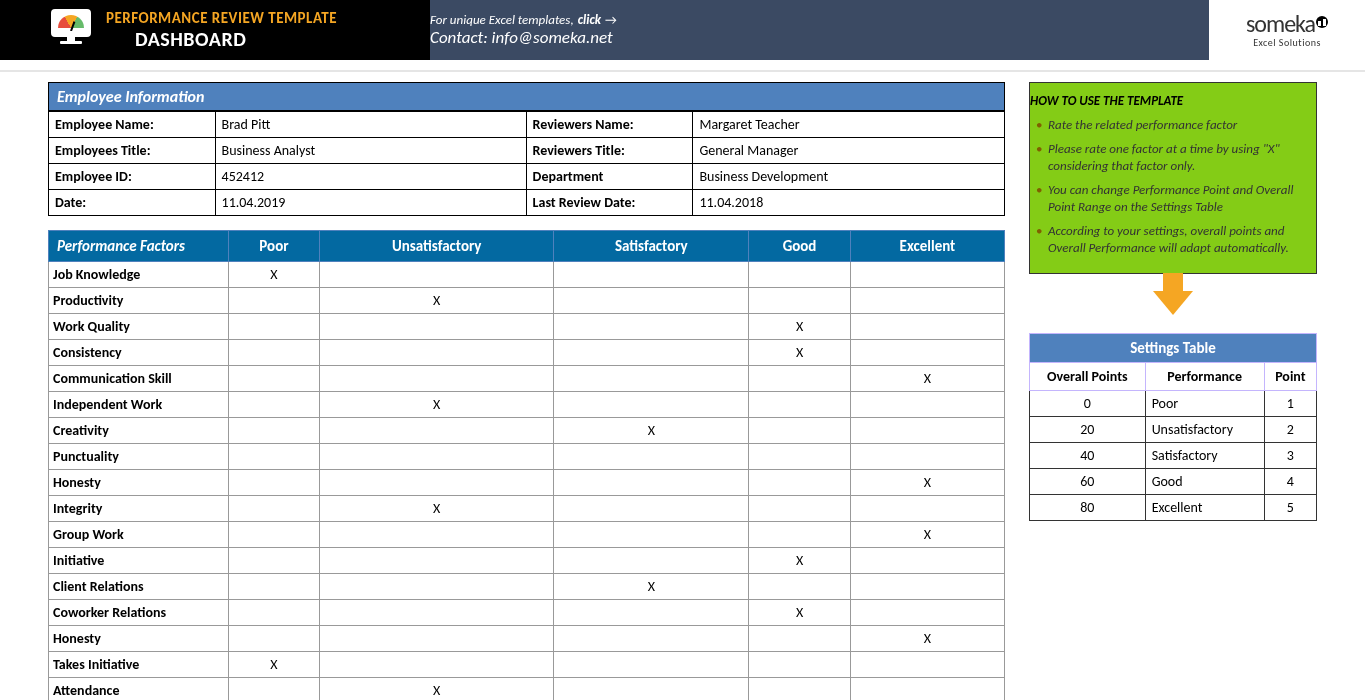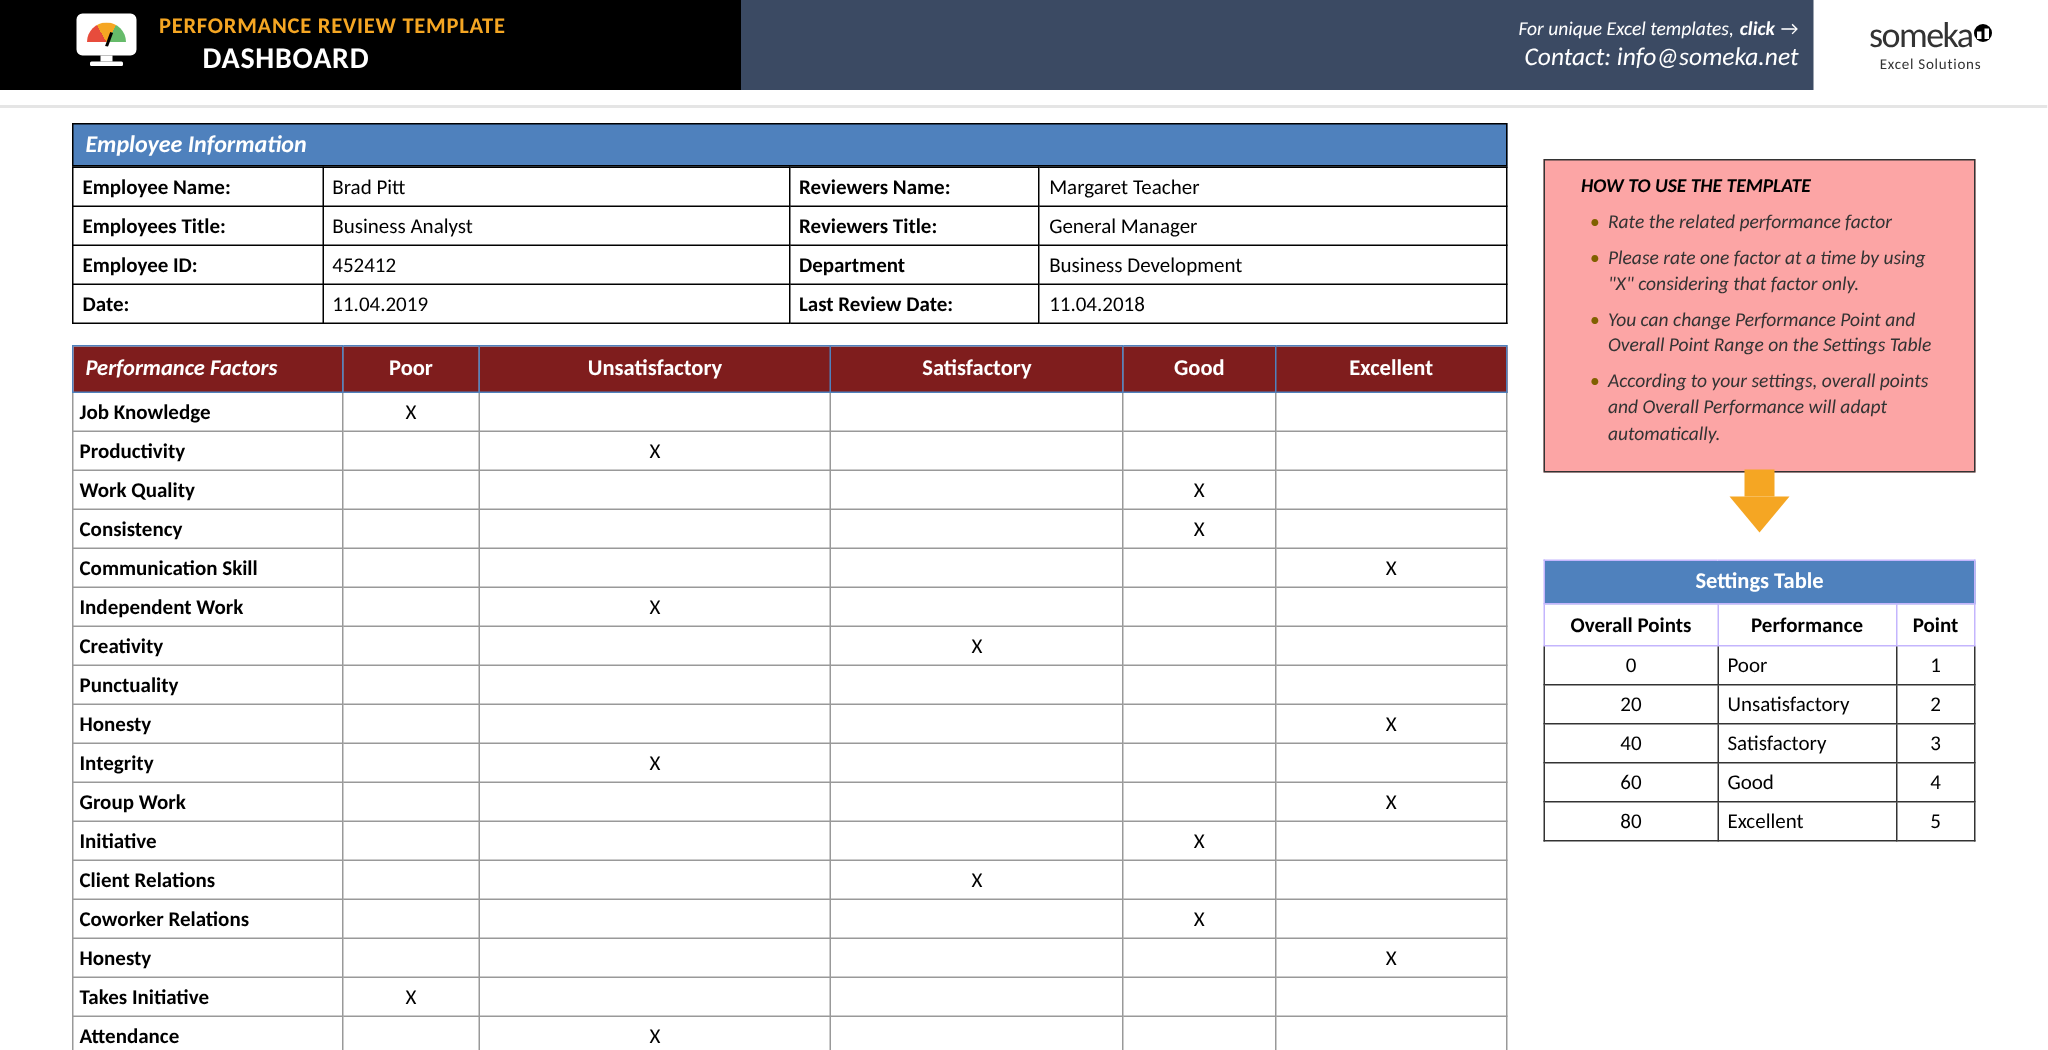--- a/index.html
+++ b/index.html
@@ -1,20 +1,20 @@
 <!DOCTYPE html>
 <html><head>
 <meta charset="utf-8">
 <style>
 * { box-sizing: border-box; margin: 0; padding: 0; }
 body { font-family: Calibri, Arial, sans-serif; font-size: 14px; background: #fff; }
 
 .header { display: flex; height: 60px; }
-.header-left { display: flex; align-items: center; background: #000; padding-left: 50px; width: 494px; }
-.header-mid { flex: 1; background: #3b4a63; display: flex; flex-direction: column; justify-content: center; align-items: flex-end; padding-right: 10px; }
+.header-left { display: flex; align-items: center; background: #000; padding-left: 50px; width: 430px; }
+.header-mid { flex: 1; background: #3b4a63; display: flex; flex-direction: column; justify-content: center; padding-right: 10px; }
 .header-logo { background: #fff; padding: 3px 10px; display: flex; flex-direction: column; align-items: center; justify-content: center; width: 150px; height: 54px; margin: 3px; text-align: right; }
 .header-title-row { display:flex; flex-direction:column; }
 .title1 { color: #f5a623; font-weight: bold; font-size: 15px; letter-spacing: 0.5px; }
 .title2 { color: #fff; font-weight: bold; font-size: 20px; letter-spacing: 0.5px; margin-left: 29px; }
 .monitor-icon { width: 42px; height: 42px; margin-right: 14px; display:flex; flex-direction:column; align-items:center; }
 .monitor-icon .screen { width: 40px; height: 28px; background:#fff; border:2px solid #fff; border-radius:4px; display:flex; align-items:center; justify-content:center; }
 .monitor-icon .stand { width: 8px; height:4px; background:#fff; }
 .monitor-icon .base { width: 22px; height:3px; background:#fff; border-radius:1px; }
 .gauge { width:26px; height:16px; position:relative; overflow:hidden; }
 .gauge::before { content:""; position:absolute; width:26px; height:26px; border-radius:50%; background: conic-gradient(#e74c3c 0 60deg, #f5a623 60deg 120deg, #66bb6a 120deg 180deg, transparent 180deg); top:0; left:0; transform: rotate(-90deg);}
@@ -35,27 +35,27 @@
 .main { display:flex; padding: 10px 48px 0 48px; gap: 24px; }
 .left-col { flex: 1; }
 .right-col { width: 288px; }
 
 .section-header { background:#4f81bd; color:#fff; font-weight:bold; font-style:italic; padding:4px 8px; font-size:16px; border:1px solid #000; }
 table { border-collapse: collapse; width: 100%; }
 .info-table td { border:1px solid #000; padding:3px 6px; font-size:14px; height:26px; }
 .info-table .label { font-weight:bold; width:170px; }
 .info-table .value { width:320px; }
 
-.perf-header { background:#7f1d1d; color:#fff; font-weight:bold; }
+.perf-header { background:#0369a1; color:#fff; font-weight:bold; }
 .perf-header th { padding:6px 4px; text-align:center; border:1px solid #4f81bd; font-size:15px; }
 .perf-header th:first-child { text-align:left; padding-left:8px; font-style:italic; }
 .perf-table td { border:1px solid #999; padding:3px 4px; height:26px; text-align:center; font-size:14px; }
 .perf-table td:first-child { text-align:left; font-weight:bold; padding-left:4px; width:180px; }
 
-.howto-box { background:#fca5a5; border:1px solid #333; padding:10px 24px; font-style:italic; font-size:13px;margin-top:24px; }
+.howto-box { background:#84cc16; border:1px solid #333; padding:10px 0; font-style:italic; font-size:13px; }
 .howto-box .howto-title { font-weight:bold; margin-bottom:8px; }
 .howto-box ul { list-style:none; padding-left:6px; }
 .howto-box li { position:relative; padding-left:12px; margin-bottom:6px; color:#333; line-height:1.35;}
 .howto-box li::before { content:"•"; position:absolute; left:0; color:#806000; font-style:normal; }
 
 .arrow-down { text-align:center; margin:14px 0 18px 0; font-size:42px; color:#f5a623; line-height:0.6;}
 .arrow-down-shape { display:inline-block; width:0; height:0; border-left:20px solid transparent; border-right:20px solid transparent; border-top:24px solid #f5a623; position:relative;}
 .arrow-down-shape::before { content:""; position:absolute; width:20px; height:18px; background:#f5a623; top:-42px; left:-10px;}
 
 .settings-table th { background:#4f81bd; color:#fff; font-weight:bold; padding:5px; border:1px solid #c4b5fd; text-align:center; font-size:15px;}

